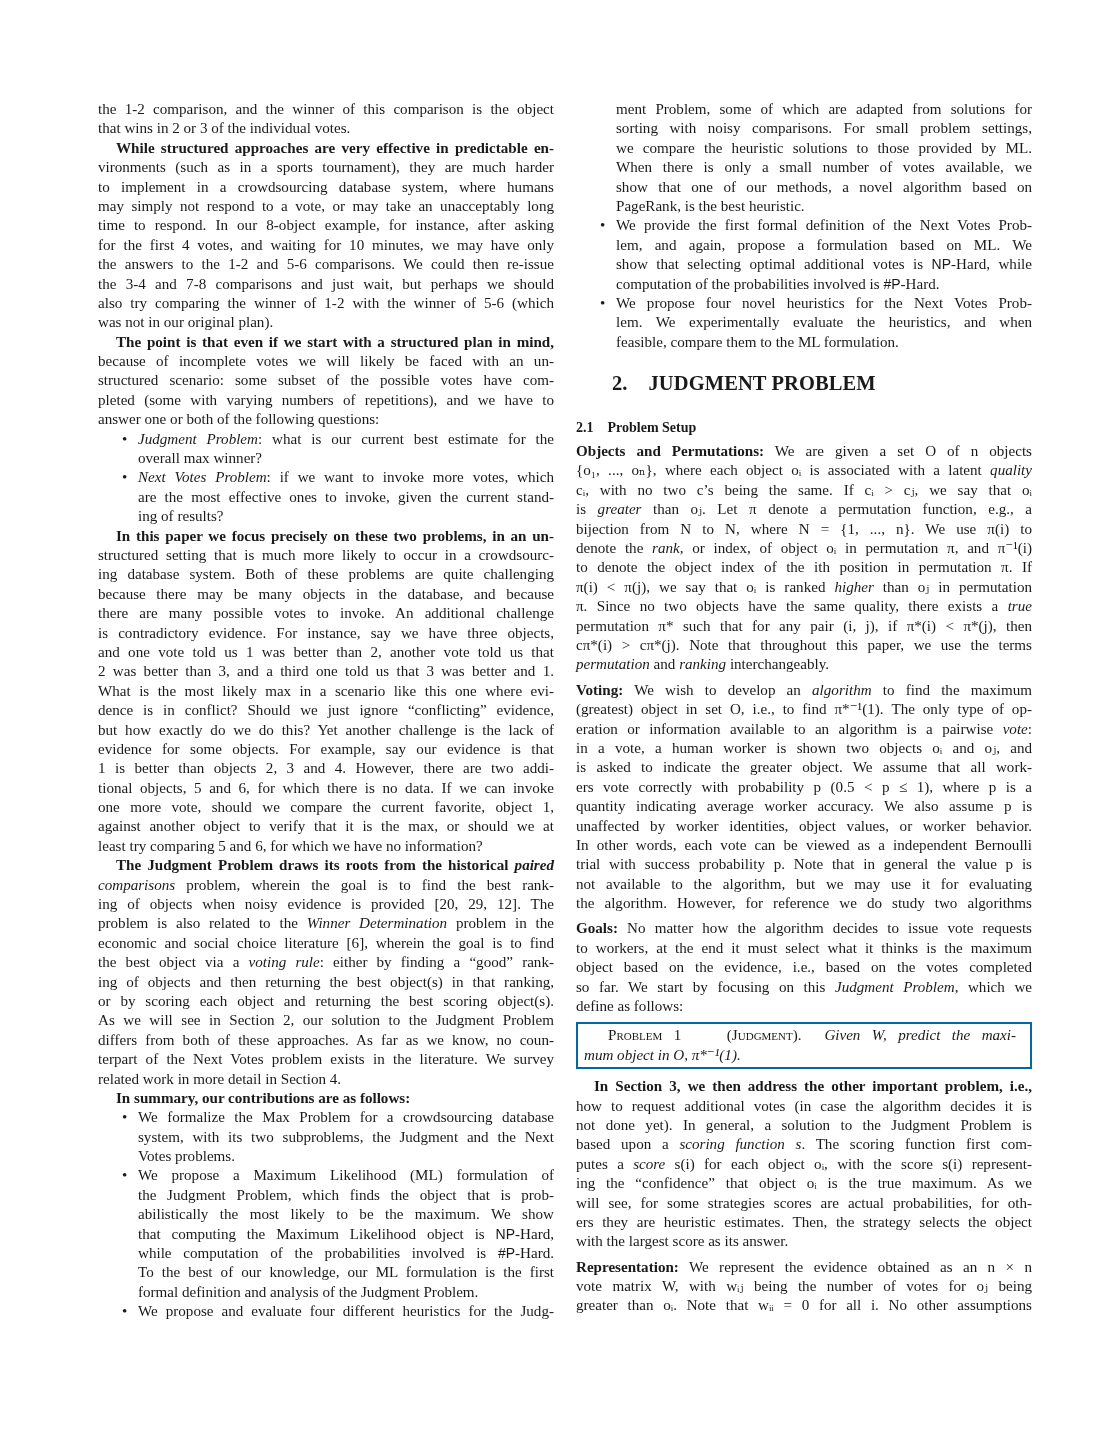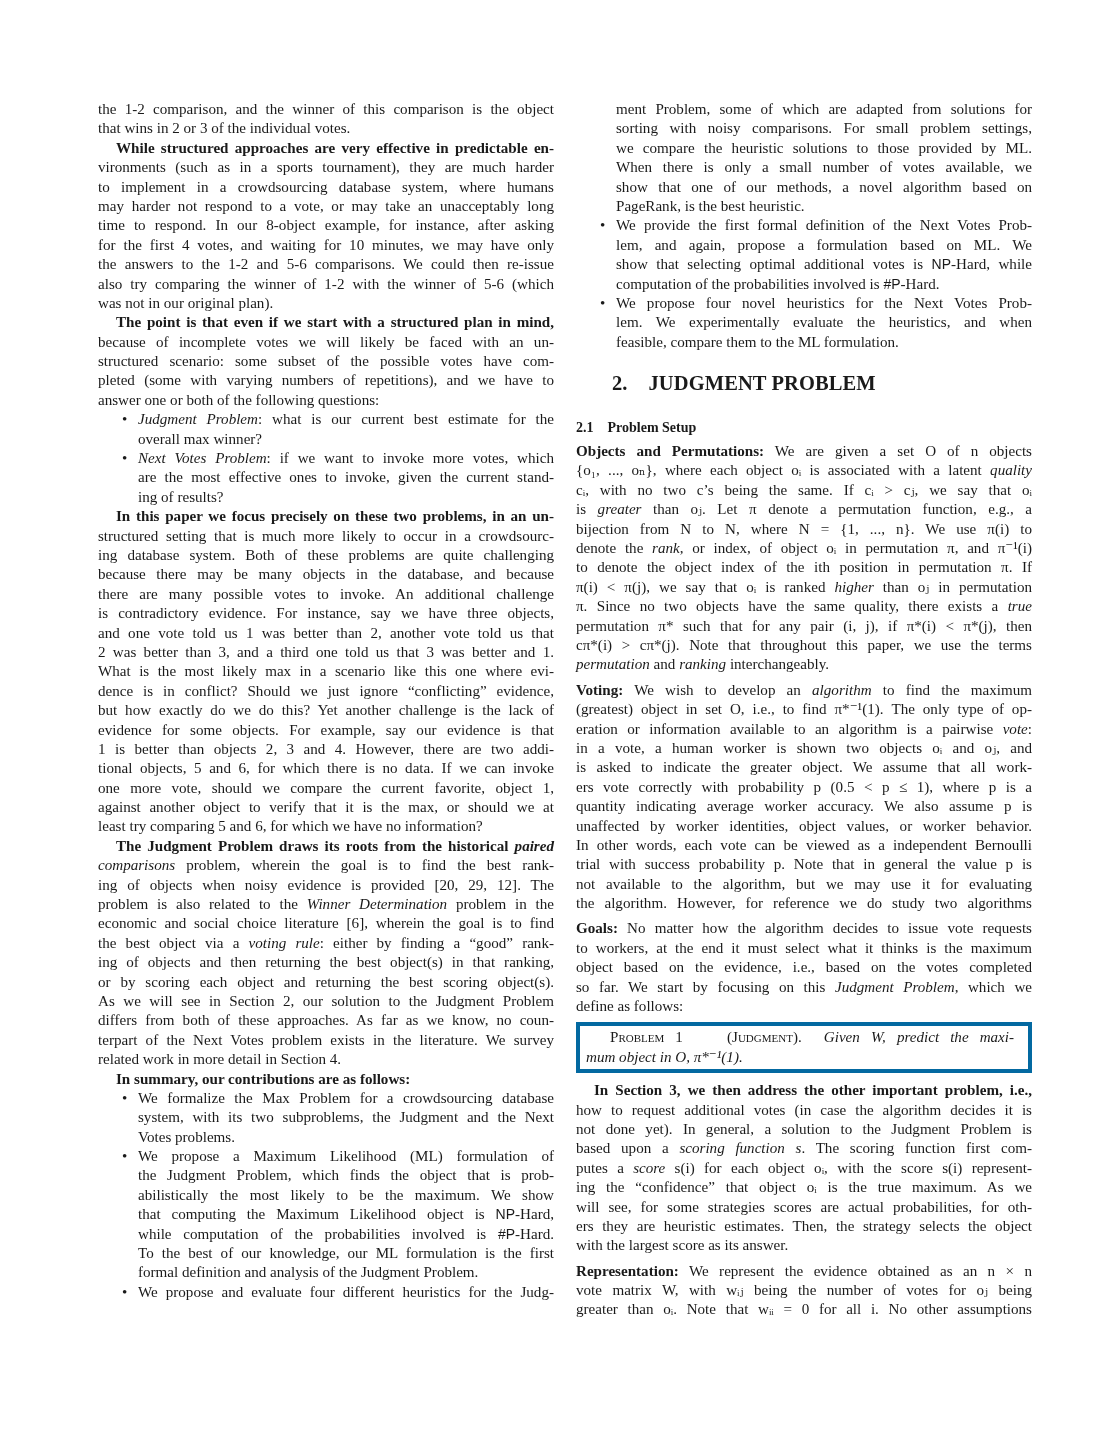--- a/index.html
+++ b/index.html
@@ -16,39 +16,40 @@
   .ind { text-indent: 18px; font-weight: bold; }
   .bul { position: relative; padding-left: 40px; }
   .bul .dot { position: absolute; left: 24px; top: 0; }
   .bcont { padding-left: 40px; }
   em, .it { font-style: italic; }
   b { font-weight: bold; }
   .sans { font-family: "Liberation Sans", "DejaVu Sans", sans-serif; font-size: 14px; }
   h2.sec { font-size: 20.5px; font-weight: bold; margin: 12px 0 6px 0; height: 26px; line-height: 26px; letter-spacing: 0.1px; }
   h3.sub { font-size: 14px; font-weight: bold; margin: 20px 0 2px 0; height: 24px; line-height: 24px; }
   .gap-s { height: 6px; }
-  .problem-box { border: 4px solid #0369a1; padding: 2px 14px 2px 6px; margin: 6px 0 8px 0; }
+  .problem-box { border: 2px solid #0369a1; padding: 2px 14px 2px 6px; margin: 6px 0 8px 0; }
   .sc { font-variant: small-caps; }
 </style>
 </head>
 <body>
 
 <div class="col left">
   <div>
     <span class="ln">the 1-2 comparison, and the winner of this comparison is the object</span>
     <span class="ln last">that wins in 2 or 3 of the individual votes.</span>
   </div>
   <div>
     <span class="ln ind">While structured approaches are very effective in predictable en-</span>
     <span class="ln">vironments (such as in a sports tournament), they are much harder</span>
     <span class="ln">to implement in a crowdsourcing database system, where humans</span>
-    <span class="ln">may harder not respond to a vote, or may take an unacceptably long</span>
+    <span class="ln">may simply not respond to a vote, or may take an unacceptably long</span>
     <span class="ln">time to respond. In our 8-object example, for instance, after asking</span>
     <span class="ln">for the first 4 votes, and waiting for 10 minutes, we may have only</span>
     <span class="ln">the answers to the 1-2 and 5-6 comparisons. We could then re-issue</span>
+    <span class="ln">the 3-4 and 7-8 comparisons and just wait, but perhaps we should</span>
     <span class="ln">also try comparing the winner of 1-2 with the winner of 5-6 (which</span>
     <span class="ln last">was not in our original plan).</span>
   </div>
   <div>
     <span class="ln ind">The point is that even if we start with a structured plan in mind,</span>
     <span class="ln">because of incomplete votes we will likely be faced with an un-</span>
     <span class="ln">structured scenario: some subset of the possible votes have com-</span>
     <span class="ln">pleted (some with varying numbers of repetitions), and we have to</span>
     <span class="ln last">answer one or both of the following questions:</span>
   </div>

